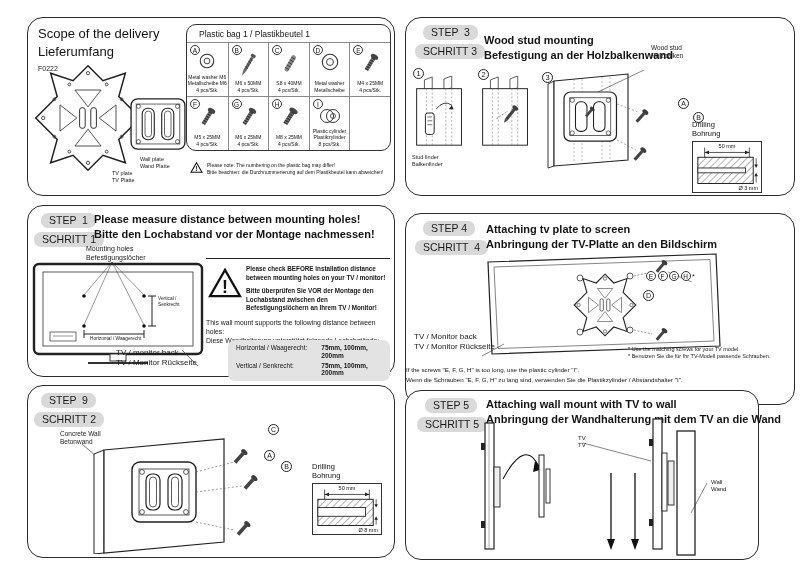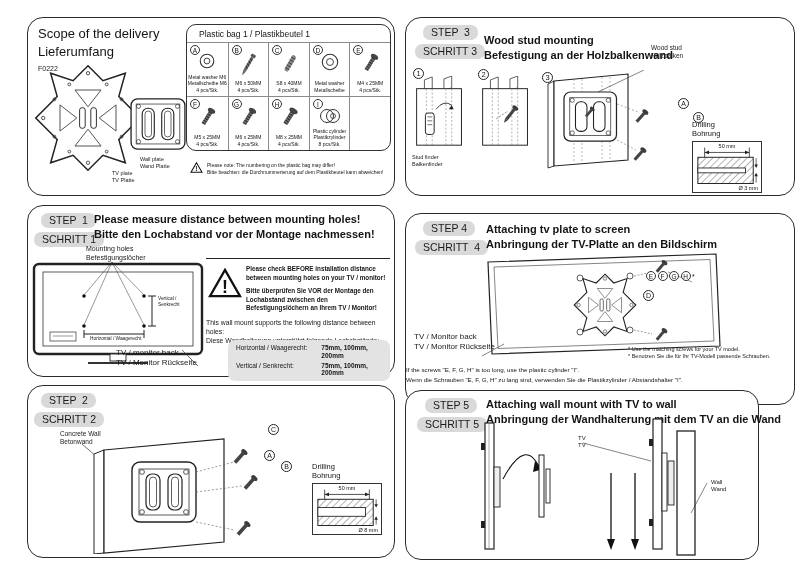--- a/index.html
+++ b/index.html
@@ -321,21 +321,21 @@
     </div>
     <div class="graybox" style="left:200px;top:134px;width:162px">
       <div>Horizontal / Waagerecht:</div>
       <div class="val">75mm, 100mm, 200mm</div>
       <div>Vertical / Senkrecht:</div>
       <div class="val">75mm, 100mm, 200mm</div>
     </div>
   </section>
 
   <section class="panel" style="left:27px;top:385px;width:368px;height:173px">
-    <div class="badge" style="left:13px;top:7px">STEP  2</div>
+    <div class="badge" style="left:13px;top:7px">STEP  9</div>
     <div class="badge" style="left:6px;top:26px">SCHRITT 2</div>
     <div class="lbl" style="left:32px;top:44px;font-size:6.5px">
       <div>Concrete Wall</div>
       <div>Betonwand</div>
     </div>
 
     <svg class="abs" style="left:46px;top:48px" width="215" height="120" viewBox="0 0 215 120">
       <line x1="8" y1="10" x2="60" y2="55" stroke="#333" stroke-width="0.7"></line>
       <polygon points="20,20 30,16 30,119 20,120" fill="#fff" stroke="#222" stroke-width="1"></polygon>
       <polygon points="30,16 150,5 150,108 30,119" fill="#fff" stroke="#222" stroke-width="1.2"></polygon>

